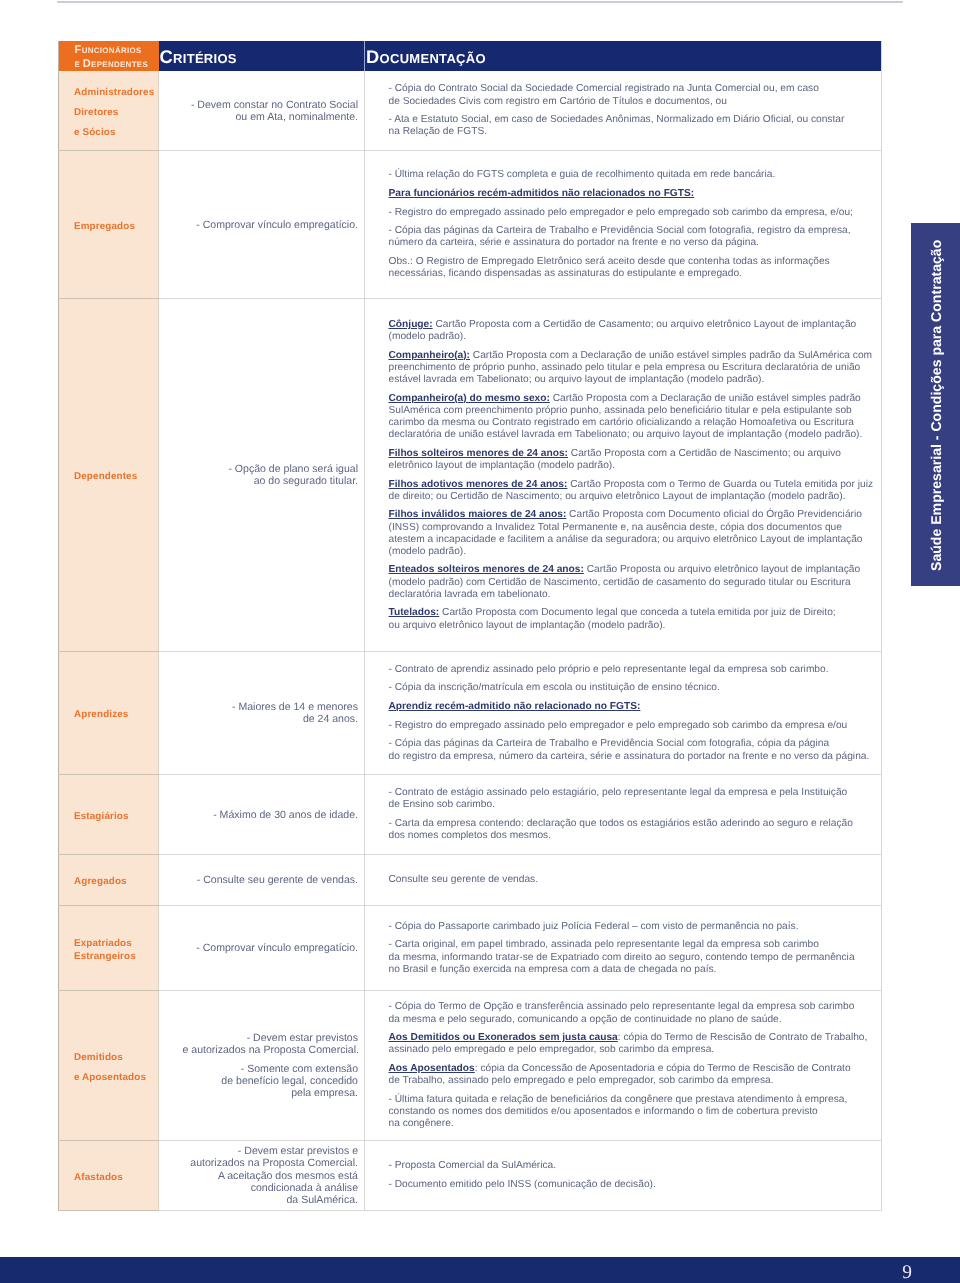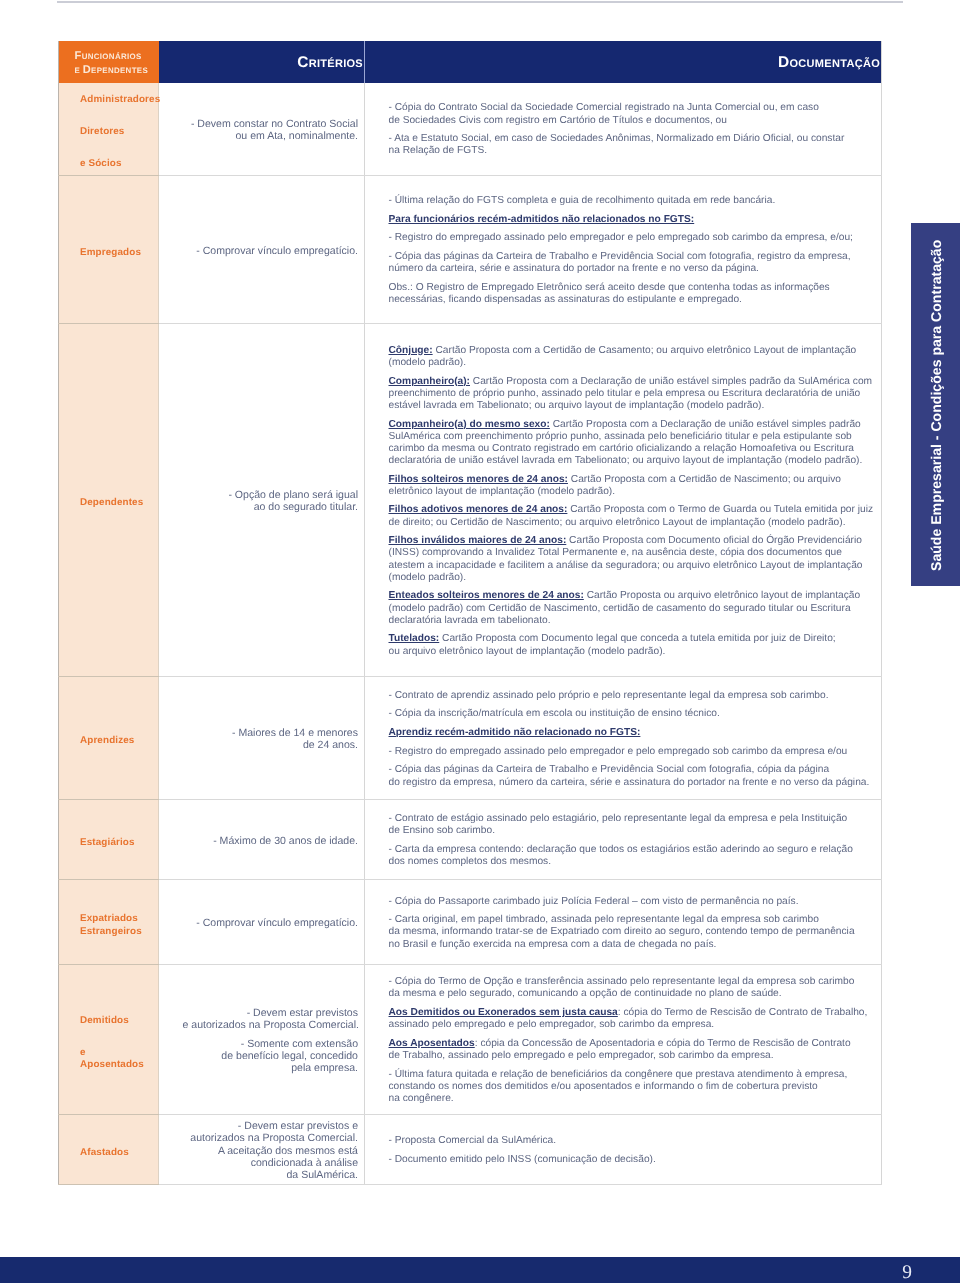--- a/index.html
+++ b/index.html
@@ -47,22 +47,22 @@
   table.grid td, table.grid th { vertical-align:middle; }
 
   table.grid th.h-orange {
     background:#EC6F1F; color:#FBE8D8;
     font-size:7.9px; font-weight:bold; letter-spacing:0.35px;
     text-align:left; padding-left:15.5px; line-height:13.6px;
     vertical-align:middle; white-space:nowrap;
   }
   table.grid th.h-navy {
     background:#152870; color:#ffffff;
-    font-size:11px; font-weight:bold; letter-spacing:0.3px;
-    text-align:right; vertical-align:middle; white-space:nowrap;
+    font-size:13px; font-weight:bold; letter-spacing:0.3px;
+    text-align:left; vertical-align:middle; white-space:nowrap;
   }
   table.grid th.h-navy.sep { border-left:1.5px solid #9aa6d4; }
   .cap { font-size:1.41em; line-height:8px; }
 
   table.grid td.c-label {
     background:#FAE5D3; color:#E8742F;
     font-size:9.85px; font-weight:bold; line-height:12.4px;
     padding-left:14px; vertical-align:middle;
     border-bottom:1px solid #cdc2b2;
     border-right:1px solid #ddd2c4;
@@ -82,39 +82,39 @@
     border-bottom:1px solid #d9d9d9;
     vertical-align:middle;
   }
   table.grid { border-left:1px solid #bbb4ad; border-right:1px solid #d6d6d6; }
   table.grid tr.hdr th { border:0; }
   table.grid td.c-doc b, table.grid td.c-crit b { color:#2E3A6B; font-weight:bold;text-decoration:underline; }
   .p { margin:0; }
   .pgap { height:6.5px; }
   .c-crit .pgap { height:6.2px; }
   .ln { white-space:pre; }
-  .lp { margin:7px; }
+  .lp { margin:1px; }
   .lgap { height:5.6px; }
   .nudge { position:relative; top:0.8px; }
   .nudge2 { position:relative; top:3.1px; }
   .nudge3 { position:relative; top:2px; }
 </style>
 </head>
 <body>
 
 <div class="top-rule"></div>
 
 <table class="grid">
  <colgroup>
       <col style="width:100px">
       <col style="width:206px">
       <col style="width:517px">
     </colgroup>
  <tbody id="tbody">
-      <tr class="hdr" style="height:42px">
+      <tr class="hdr" style="height:30px">
         <th class="h-orange">
           <div class="nudge3">
             <div><span class="cap">F</span>UNCIONÁRIOS</div>
             <div>E <span class="cap">D</span>EPENDENTES</div>
           </div>
         </th>
         <th class="h-navy">
           <div class="nudge3"><span class="cap">C</span>RITÉRIOS</div>
         </th>
         <th class="h-navy sep">
@@ -329,20 +329,43 @@
               <div class="ln">de Ensino sob carimbo.</div>
             </div>
             <div class="pgap"></div>
             <div class="p">
               <div class="ln">- Carta da empresa contendo: declaração que todos os estagiários estão aderindo ao seguro e relação</div>
               <div class="ln">dos nomes completos dos mesmos.</div>
             </div>
           </div>
         </td>
       </tr>
+      <tr class="row-5" style="height:51px">
+        <td class="c-label">
+          <div class="nudge2">
+            <div class="lp">
+              <div>Agregados</div>
+            </div>
+          </div>
+        </td>
+        <td class="c-crit">
+          <div class="nudge">
+            <div class="p">
+              <div class="ln">- Consulte seu gerente de vendas.</div>
+            </div>
+          </div>
+        </td>
+        <td class="c-doc">
+          <div class="nudge">
+            <div class="p">
+              <div class="ln">Consulte seu gerente de vendas.</div>
+            </div>
+          </div>
+        </td>
+      </tr>
       <tr class="row-6" style="height:85px">
         <td class="c-label">
           <div class="nudge2">
             <div class="lp">
               <div>Expatriados</div>
               <div>Estrangeiros</div>
             </div>
           </div>
         </td>
         <td class="c-crit">

